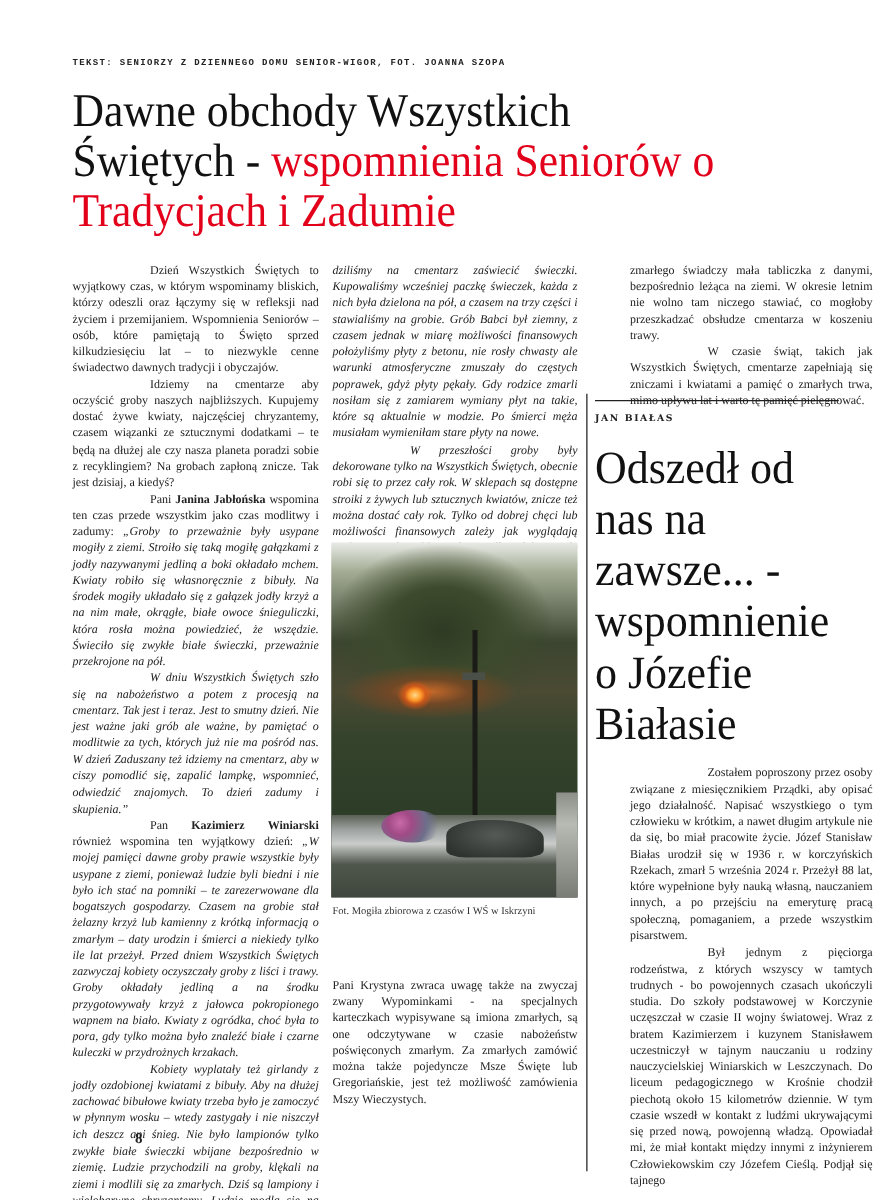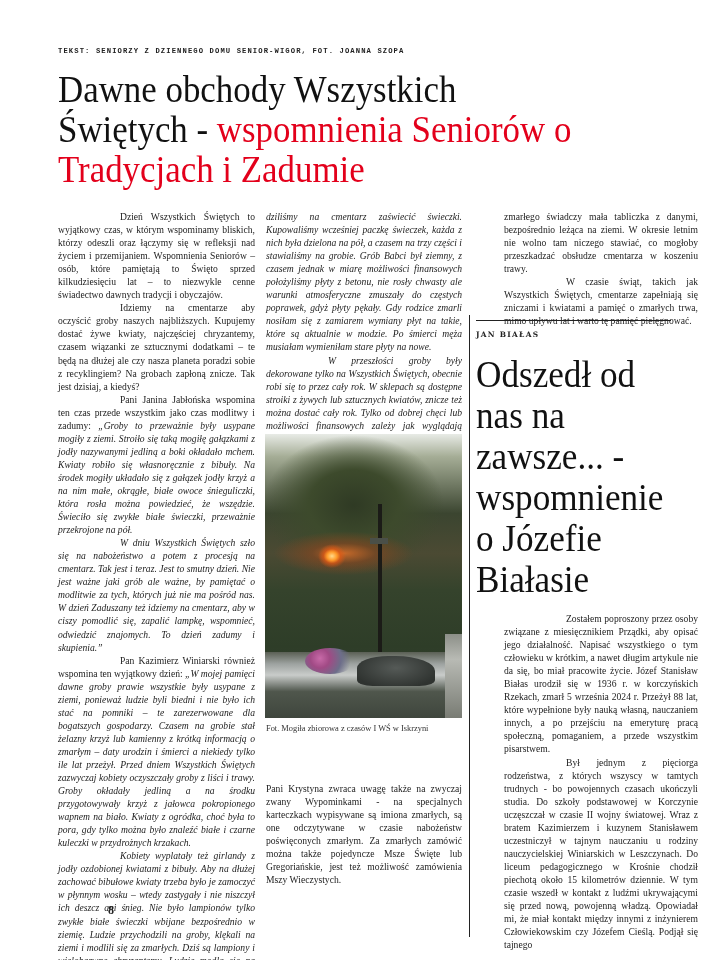--- a/index.html
+++ b/index.html
@@ -25,21 +25,21 @@
 
   .col {
     position: absolute; top: 210px;
     font-family: "Liberation Serif", serif;
     font-size: 9.6px; line-height: 13.05px; text-align: justify;
     color: #222;
   }
   .col p { margin: 0; }
   .col .ind { text-indent: 62px; }
   .col i { font-style: italic; }
-  .col b { font-weight: normal; }
+  .col b { font-weight: bold; }
   .c1 { left: 58px; width: 197px; }
   .c2 { left: 266px; width: 196px; }
   .c3 { left: 504px; width: 194px; }
 
   .photo {
     position: absolute; left: 265px; top: 434px; width: 197px; height: 284px;
     overflow: hidden;
     background:
       radial-gradient(ellipse 14px 12px at 34% 43%, #ffd98a 0%, #ff9a2a 35%, rgba(230,90,20,0.7) 60%, rgba(0,0,0,0) 100%),
       radial-gradient(ellipse 70px 22px at 40% 42%, rgba(220,110,40,0.85) 0%, rgba(150,70,30,0.55) 45%, rgba(0,0,0,0) 100%),

